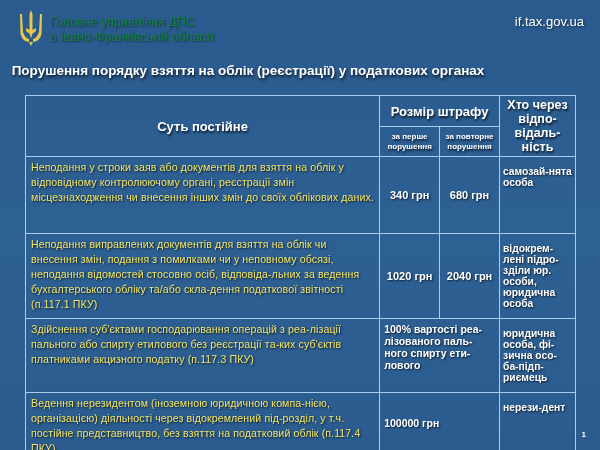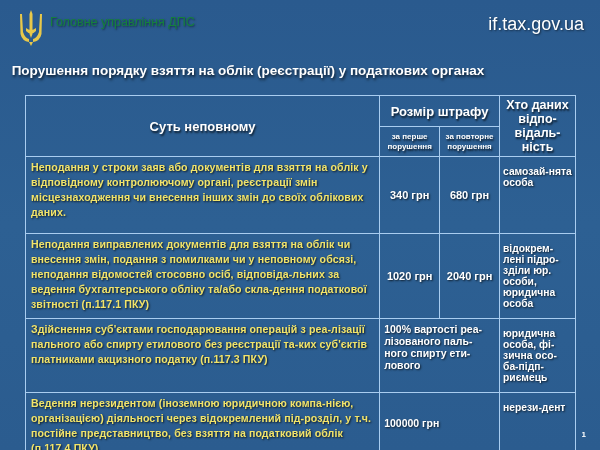--- a/index.html
+++ b/index.html
@@ -5,64 +5,65 @@
   html, body { margin:0; padding:0; }
   body {
     width:600px; height:450px; overflow:hidden;
     background: linear-gradient(180deg, #2a5a8e 0%, #2d6093 50%, #2b5c8f 100%);
     font-family: "Liberation Sans", sans-serif;
     position:relative;
   }
   .header { position:absolute; left:0; top:0; width:600px; height:55px; }
   .trident { position:absolute; left:17px; top:8px; width:28px; height:40px; }
   .org { position:absolute; left:50px; top:15px; color:#15803d; font-size:12.5px; line-height:15px; text-shadow:1px 1px 2px rgba(0,0,0,.5); }
-  .site { position:absolute; right:16px; top:14px; color:#fff; font-size:18px; text-shadow:1px 1px 2px rgba(0,0,0,.5); }
+  .site { position:absolute; right:16px; top:14px; color:#fff; font-size:13px; text-shadow:1px 1px 2px rgba(0,0,0,.5); }
   .title { position:absolute; left:0; width:496px; top:63px; text-align:center; color:#fff; font-weight:bold; font-size:13.5px; text-shadow:1px 2px 3px rgba(0,0,0,.75); }
   table { position:absolute; left:25px; top:95px; width:551px; border-collapse:collapse; }
   td, th { border:1.3px solid #a9cdf0; vertical-align:top; padding:0; }
   th { color:#fff; font-weight:bold; text-shadow:1px 2px 2px rgba(0,0,0,.7); text-align:center; vertical-align:middle; }
   .h-main { font-size:13px;text-align:center; }
   .h-sub { font-size:8px; line-height:10px; padding:2px 0; }
-  .viol { color:#f2e46a; font-weight:bold; font-size:10.6px; line-height:15px; padding:3px 4px 0 5px; text-shadow:1px 1px 2px rgba(0,0,0,.75); letter-spacing:.1px; }
+  .viol { color:#f2e46a; font-weight:normal; font-size:10.6px; line-height:15px; padding:3px 4px 0 5px; text-shadow:1px 1px 2px rgba(0,0,0,.75); letter-spacing:.1px; }
   .fine { color:#fff; font-weight:bold; font-size:11px; text-align:center; vertical-align:middle; text-shadow:1px 1px 2px rgba(0,0,0,.7); }
   .fine-left { color:#fff; font-weight:bold; font-size:10.5px; line-height:12px; padding:4px 4px; text-shadow:1px 1px 2px rgba(0,0,0,.7); }
   .resp { color:#fff; font-weight:bold; font-size:10.3px; line-height:11px; padding:9px 3px; text-shadow:1px 1px 2px rgba(0,0,0,.7); }
   .page-num { position:absolute; right:14px; top:430px; color:#fff; font-size:8px; font-weight:bold; }
 </style>
 </head>
 <body>
 
 <div class="header">
   <svg class="trident" viewBox="0 0 28 40">
     <path d="M14 2 L15.5 6 L15.5 26 L14 30 L12.5 26 L12.5 6 Z" fill="#e8c84a"></path>
     <path d="M3 6 L5 6 L6 24 Q8 30 12 31 L12 34 Q5 33 3.5 26 Z" fill="#e8c84a"></path>
     <path d="M25 6 L23 6 L22 24 Q20 30 16 31 L16 34 Q23 33 24.5 26 Z" fill="#e8c84a"></path>
     <path d="M9 20 Q14 24 19 20 L19 23 Q14 28 9 23 Z" fill="#e8c84a"></path>
     <path d="M12 34 L14 38 L16 34 Z" fill="#e8c84a"></path>
   </svg>
   <div class="org">
     <div>Головне управління ДПС</div>
+    <div>в Івано-Франківській області</div>
   </div>
   <div class="site">if.tax.gov.ua</div>
 </div>
 
 <div class="title">Порушення порядку взяття на облік (реєстрації) у податкових органах</div>
 
 <table>
   <colgroup>
     <col style="width:355px">
       <col style="width:60px">
       <col style="width:60px">
       <col style="width:76px">
   </colgroup>
   <tbody>
       <tr style="height:27px">
-    <th rowspan="2" class="h-main">Суть неповному</th>
+    <th rowspan="2" class="h-main">Суть постійне</th>
     <th colspan="2" class="h-main">Розмір штрафу</th>
-    <th rowspan="2" class="h-main" style="font-size:12.5px;line-height:14px;padding:2px;">Хто даних відпо-відаль-ність</th>
+    <th rowspan="2" class="h-main" style="font-size:12.5px;line-height:14px;padding:2px;">Хто через відпо-відаль-ність</th>
   </tr>
   <tr style="height:26px">
     <th class="h-sub">за перше порушення</th>
     <th class="h-sub">за повторне порушення</th>
   </tr>
 
   <tr style="height:77px">
     <td class="viol">Неподання у строки заяв або документів для взяття на облік у відповідному контролюючому органі, реєстрації змін місцезнаходження чи внесення інших змін до своїх облікових даних.</td>
     <td class="fine">340 грн</td>
     <td class="fine">680 грн</td>

